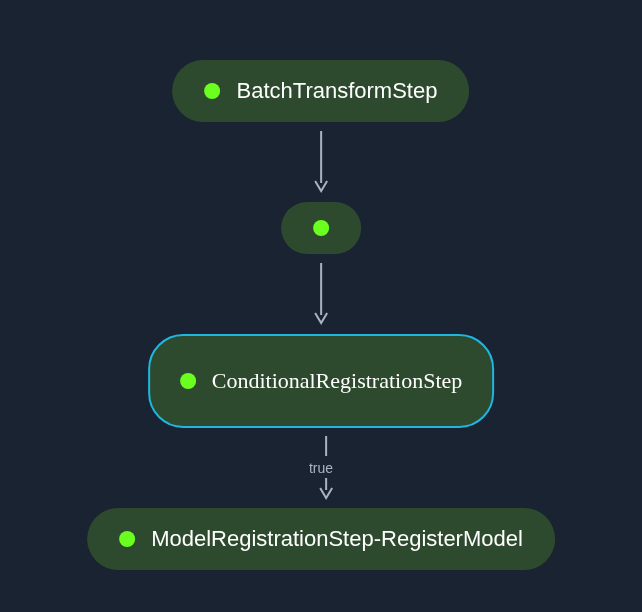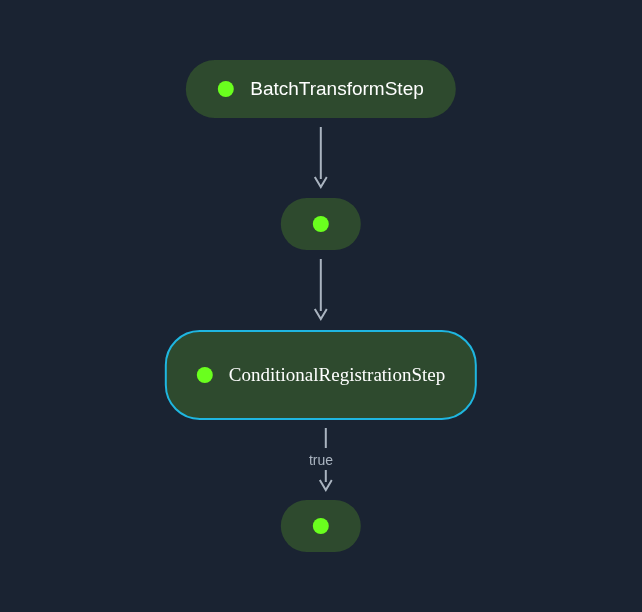--- a/index.html
+++ b/index.html
@@ -21,21 +21,21 @@
     align-items: center;
   }
   .step {
     background: #2e4a2e;
     border-radius: 35px;
     padding: 18px 32px;
     display: flex;
     align-items: center;
     gap: 16px;
     color: #ffffff;
-    font-size: 19px;
+    font-size: 22px;
     font-weight: 500;
     white-space: nowrap;
   }
   .step.selected {
     border: 2px solid #1fb6e0;
     padding: 32px 30px;
     font-family: Liberation Serif, serif;
   }
   .status-dot {
     width: 16px;
@@ -100,15 +100,16 @@
     </svg>
     <span class="edge-label">true</span>
     <svg width="14" height="24" viewBox="0 0 14 24">
       <line x1="7" y1="0" x2="7" y2="12" stroke="currentColor" stroke-width="2"></line>
       <path d="M1 10 L7 20 L13 10" fill="none" stroke="currentColor" stroke-width="2"></path>
     </svg>
   </div>
 
   <div class="step">
     <span class="status-dot"></span>
+    <span>ModelRegistrationStep-RegisterModel</span>
   </div>
 
 </div>
 
 </body></html>

